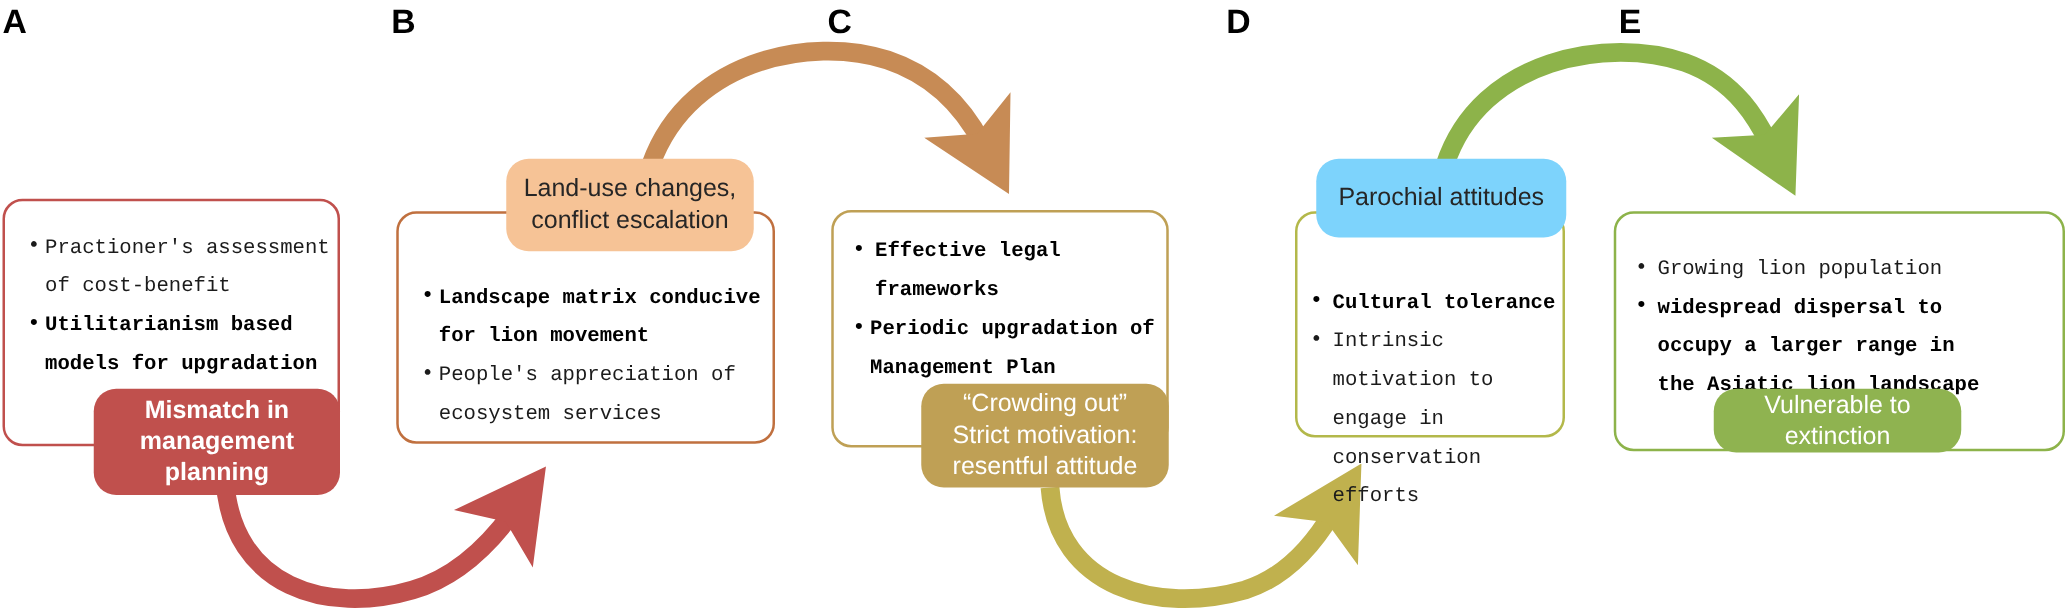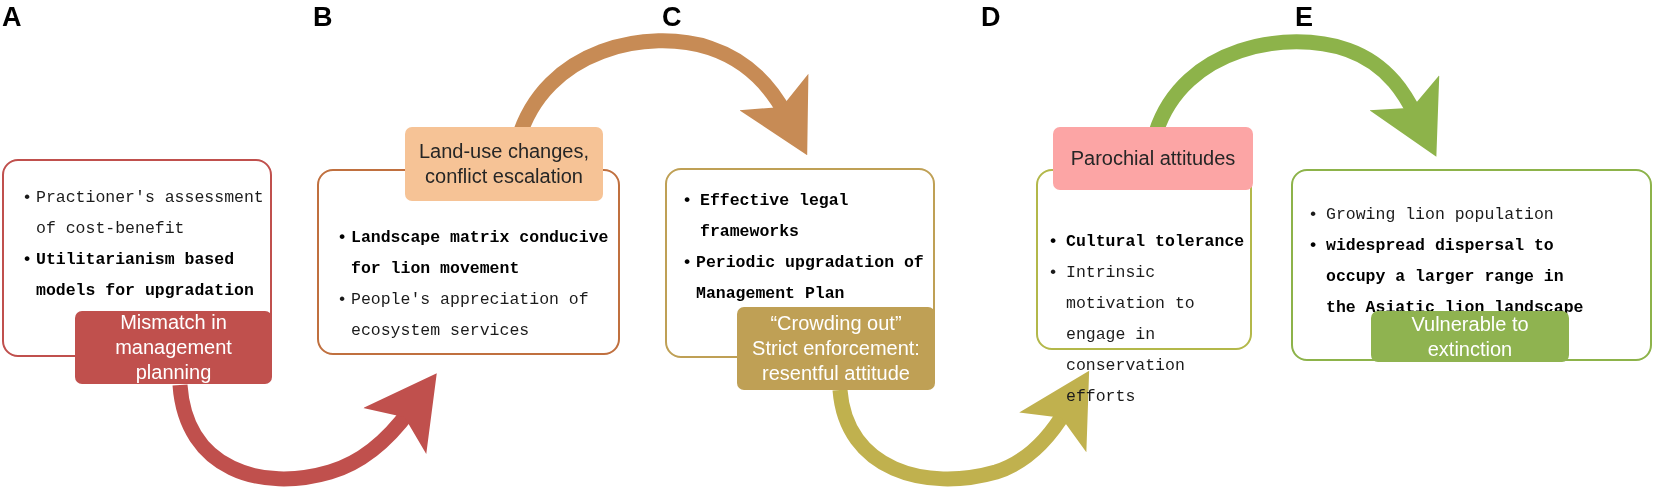--- a/index.html
+++ b/index.html
@@ -71,21 +71,21 @@
     top: 0;
     font-size: 17px;
     line-height: 31px;
   }
   .bullet-list li.gap-bullet {
     padding-left: 18px;
   }
   .badge {
     position: absolute;
     box-sizing: border-box;
-    border-radius: 7px;
+    border-radius: 18px;
     display: flex;
     align-items: center;
     justify-content: center;
     text-align: center;
     font-family: "Liberation Sans", sans-serif;
     font-size: 20px;
     line-height: 25px;
     white-space: pre-line;
     padding: 4px 6px;
   }
@@ -126,21 +126,21 @@
 
   <div class="outline-box" style="left:2px; top:159px; width:270px; height:198px; border-color:#C0504D;"></div>
 
   <ul class="bullet-list" style="left:22px; top:182px; width:248px;">
     <li>Practioner's assessment
 of cost-benefit</li>
     <li class="bold">Utilitarianism based
 models for upgradation</li>
   </ul>
 
-  <div class="badge light-text" style="left:75px; top:311px; width:197px; height:73px; background:#C0504D;">Mismatch in
+  <div class="badge light-text" style="left:75px; top:311px; width:197px; height:85px; background:#C0504D;font-weight:bold;">Mismatch in
 management
 planning</div>
 
   <div class="panel-letter" style="left:313px; top:4px;">B</div>
 
   <div class="outline-box" style="left:317px; top:169px; width:303px; height:186px; border-color:#C0703F;"></div>
 
   <ul class="bullet-list" style="left:337px; top:222px; width:284px;">
     <li class="bold">Landscape matrix conducive
 for lion movement</li>
@@ -156,35 +156,35 @@
   <div class="outline-box" style="left:665px; top:168px; width:270px; height:190px; border-color:#BFA055;"></div>
 
   <ul class="bullet-list" style="left:682px; top:185px; width:252px;">
     <li class="bold gap-bullet">Effective legal
 frameworks</li>
     <li class="bold">Periodic upgradation of
 Management Plan</li>
   </ul>
 
   <div class="badge light-text" style="left:737px; top:307px; width:198px; height:83px; background:#BFA055;">“Crowding out”
-Strict enforcement:
+Strict motivation:
 resentful attitude</div>
 
   <div class="panel-letter" style="left:981px; top:4px;">D</div>
 
   <div class="outline-box" style="left:1036px; top:169px; width:216px; height:181px; border-color:#B3B84A;"></div>
 
   <ul class="bullet-list" style="left:1048px; top:226px; width:205px;">
     <li class="bold gap-bullet">Cultural tolerance</li>
     <li class="gap-bullet">Intrinsic motivation to
 engage in conservation
 efforts</li>
   </ul>
 
-  <div class="badge dark-text" style="left:1053px; top:127px; width:200px; height:63px; background:#fca5a5;">Parochial attitudes</div>
+  <div class="badge dark-text" style="left:1053px; top:127px; width:200px; height:63px; background:#7dd3fc;">Parochial attitudes</div>
 
   <div class="panel-letter" style="left:1295px; top:4px;">E</div>
 
   <div class="outline-box" style="left:1291px; top:169px; width:361px; height:192px; border-color:#8DB34A;"></div>
 
   <ul class="bullet-list" style="left:1308px; top:185px; width:344px;margin-top:14px;">
     <li class="gap-bullet">Growing lion population</li>
     <li class="bold gap-bullet">widespread  dispersal to
 occupy a larger range in
 the Asiatic lion landscape</li>

